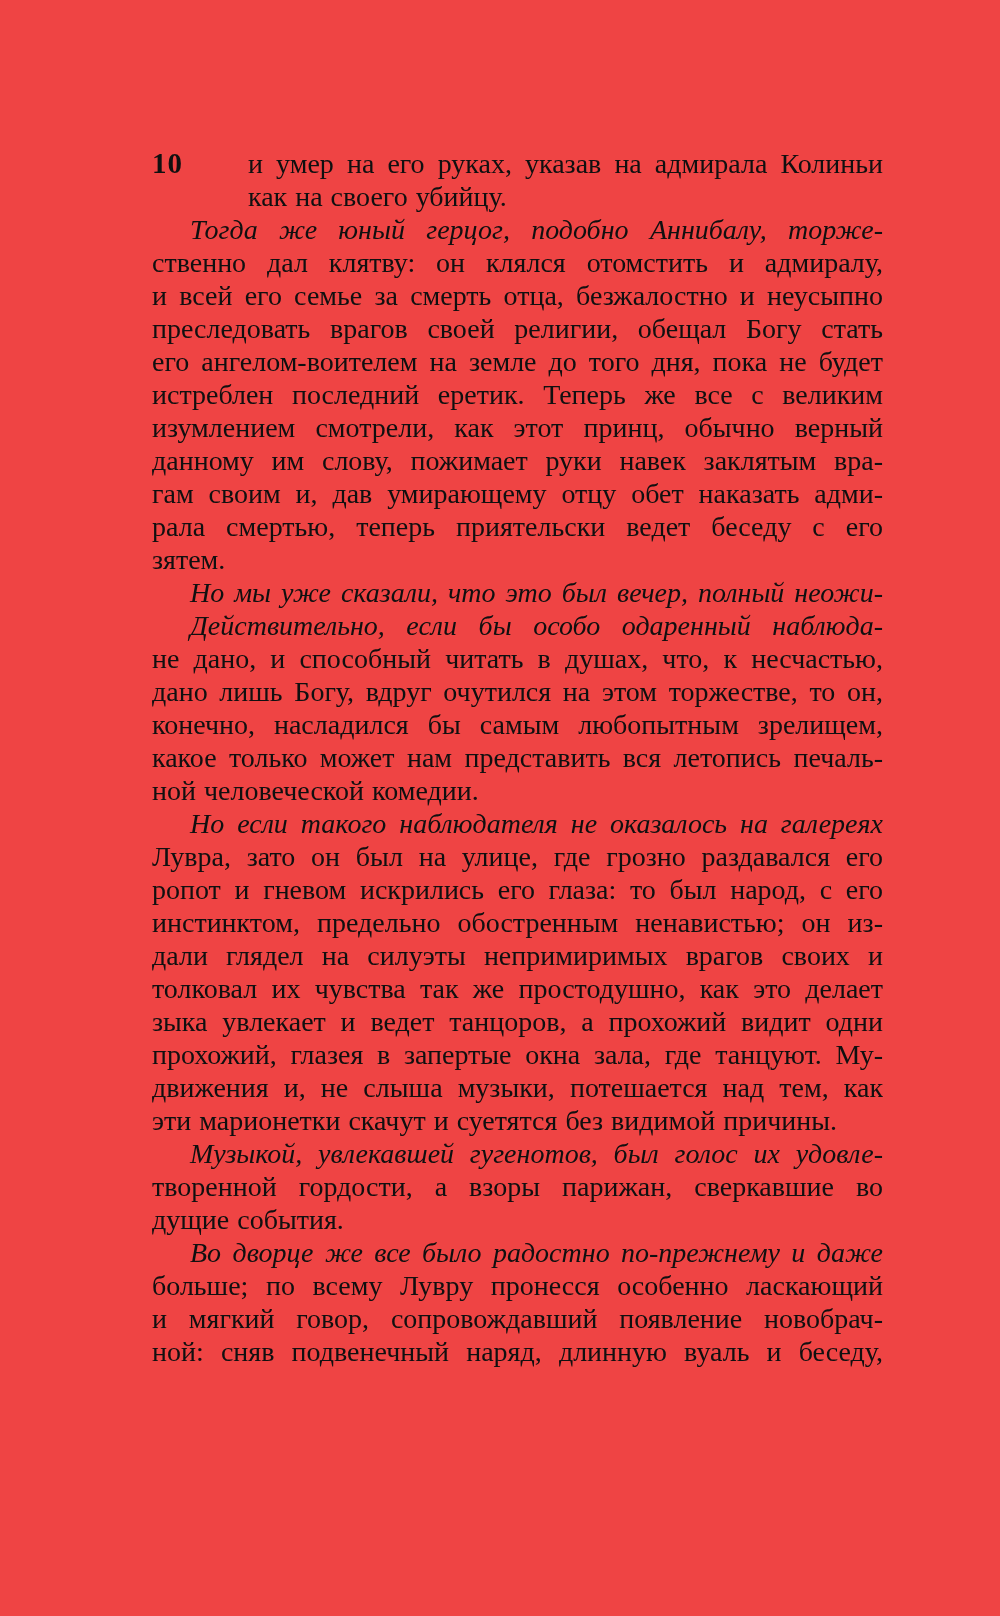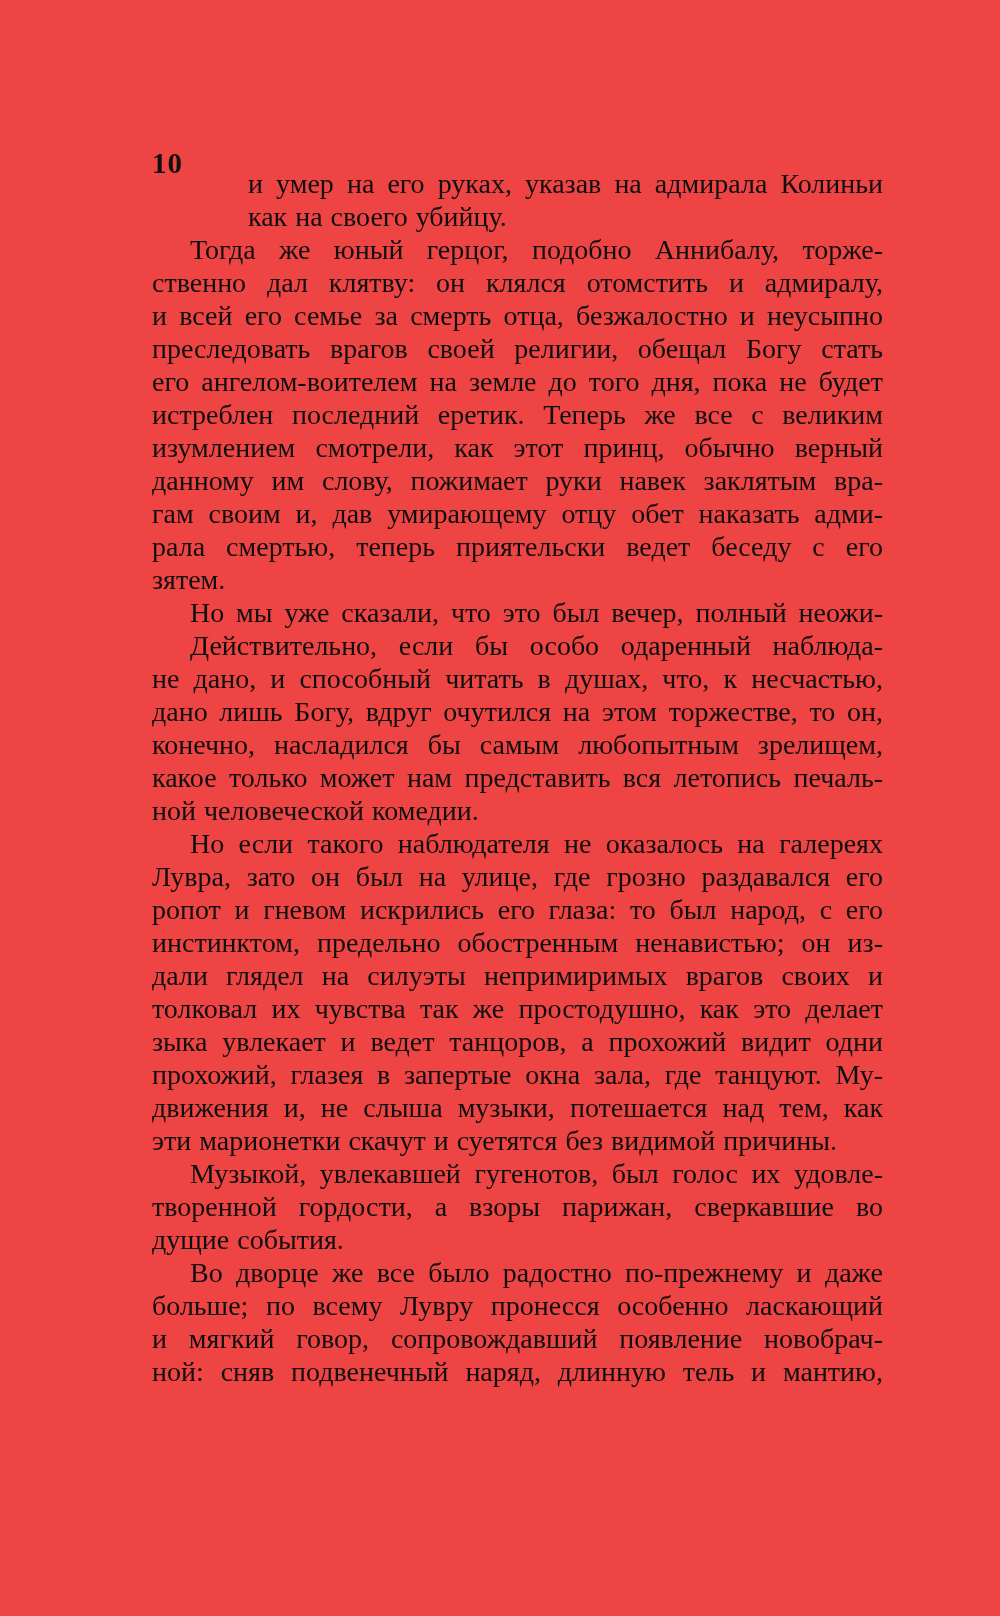--- a/index.html
+++ b/index.html
@@ -25,37 +25,36 @@
     font-weight: bold;
     letter-spacing: 1px;
   }
   .text-block {
     position: absolute;
     left: 152px;
     top: 147px;
     width: 731px;
     font-size: 28px;
     line-height: 33px;
-    margin-top: 20px;
   }
   .para { margin: 0; padding: 0; }
   .line {
     height: 33px;
     overflow: hidden;
     text-align: justify;
     text-align-last: justify;
     word-spacing: 1px;
   }
   .line.para-end {
     text-align-last: left;
   }
   
   .p-cont .line { margin-left: 96px; }
   
-  .p-norm .line.first { text-indent: 38px; }
+  .p-norm .line.first { text-indent: 38px; font-style: italic; }
 </style>
 </head>
 <body>
 
 <div class="page">
   <div class="page-number">10</div>
   <div class="text-block">
       <div class="para p-cont">
         <div class="line">и умер на его руках, указав на адмирала Колиньи</div>
         <div class="line para-end">как на своего убийцу.</div>
@@ -98,16 +97,16 @@
       </div>
       <div class="para p-norm">
         <div class="line first">Музыкой, увлекавшей гугенотов, был голос их удовле-</div>
         <div class="line">творенной гордости, а взоры парижан, сверкавшие во</div>
         <div class="line para-end">дущие события.</div>
       </div>
       <div class="para p-norm">
         <div class="line first">Во дворце же все было радостно по-прежнему и даже</div>
         <div class="line">больше; по всему Лувру пронесся особенно ласкающий</div>
         <div class="line">и мягкий говор, сопровождавший появление новобрач-</div>
-        <div class="line">ной: сняв подвенечный наряд, длинную тель и мантию,</div>
+        <div class="line">ной: сняв подвенечный наряд, длинную вуаль и беседу,</div>
       </div>
     </div>
 </div>
 
 </body></html>

